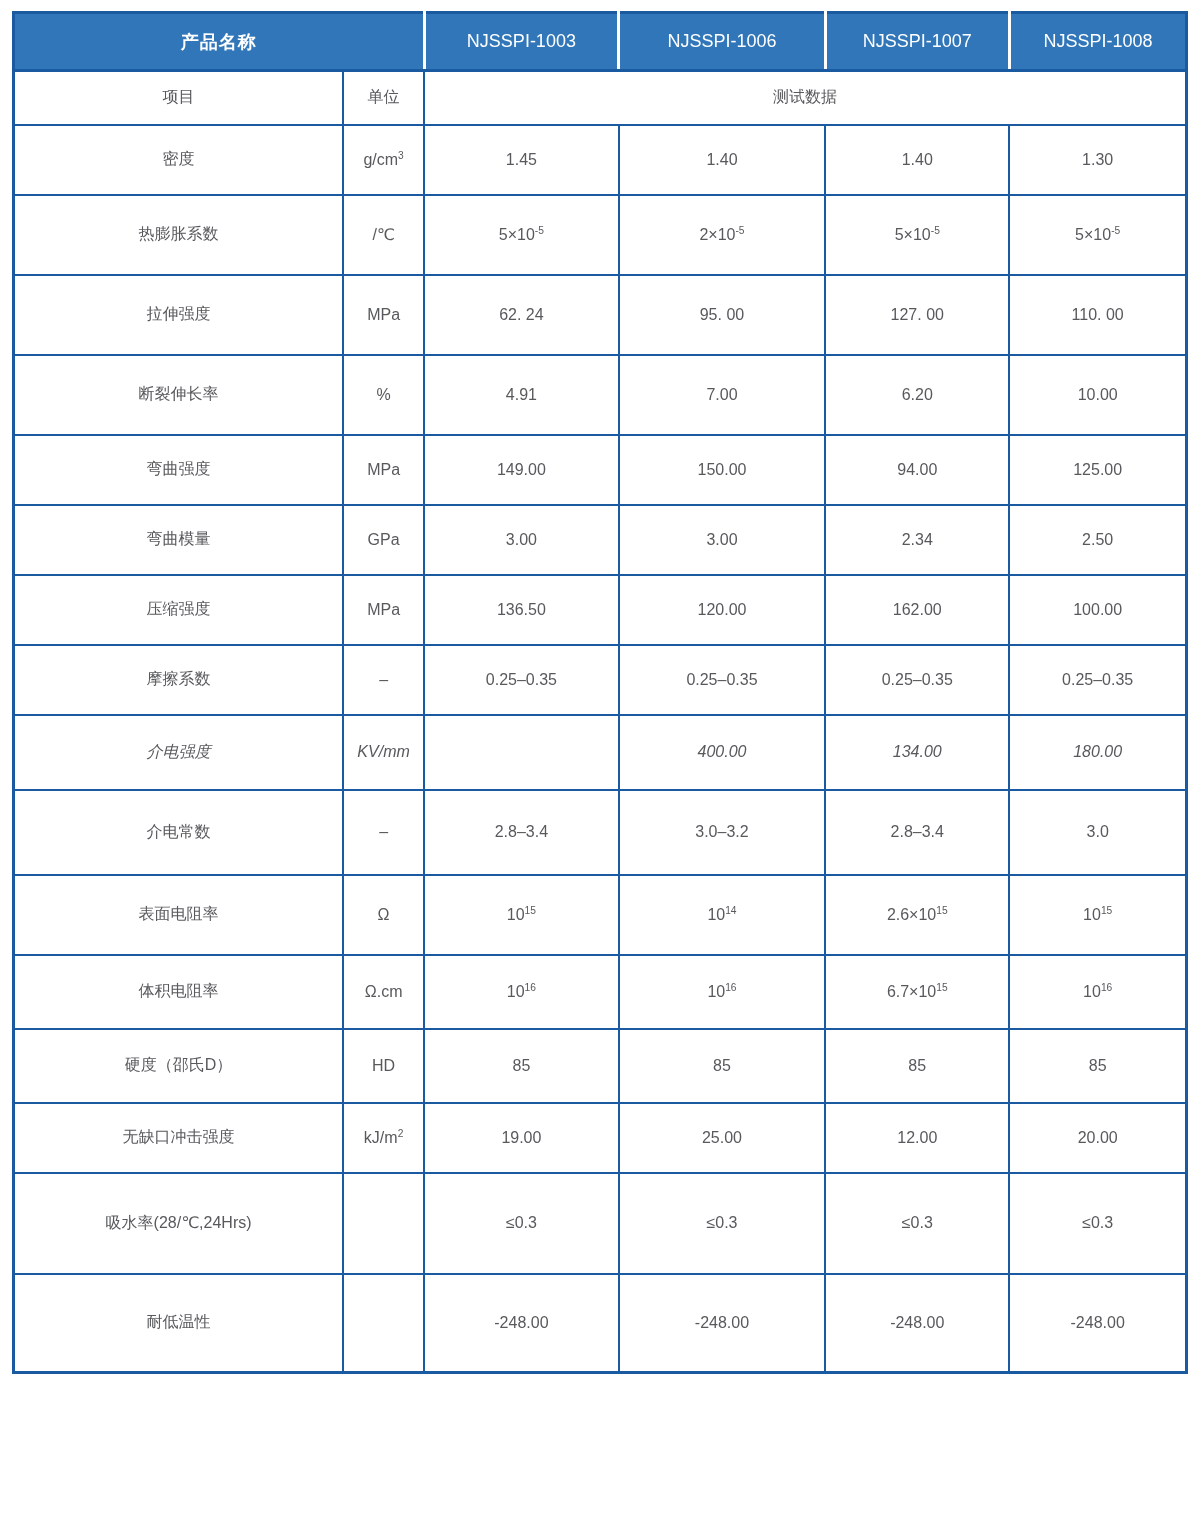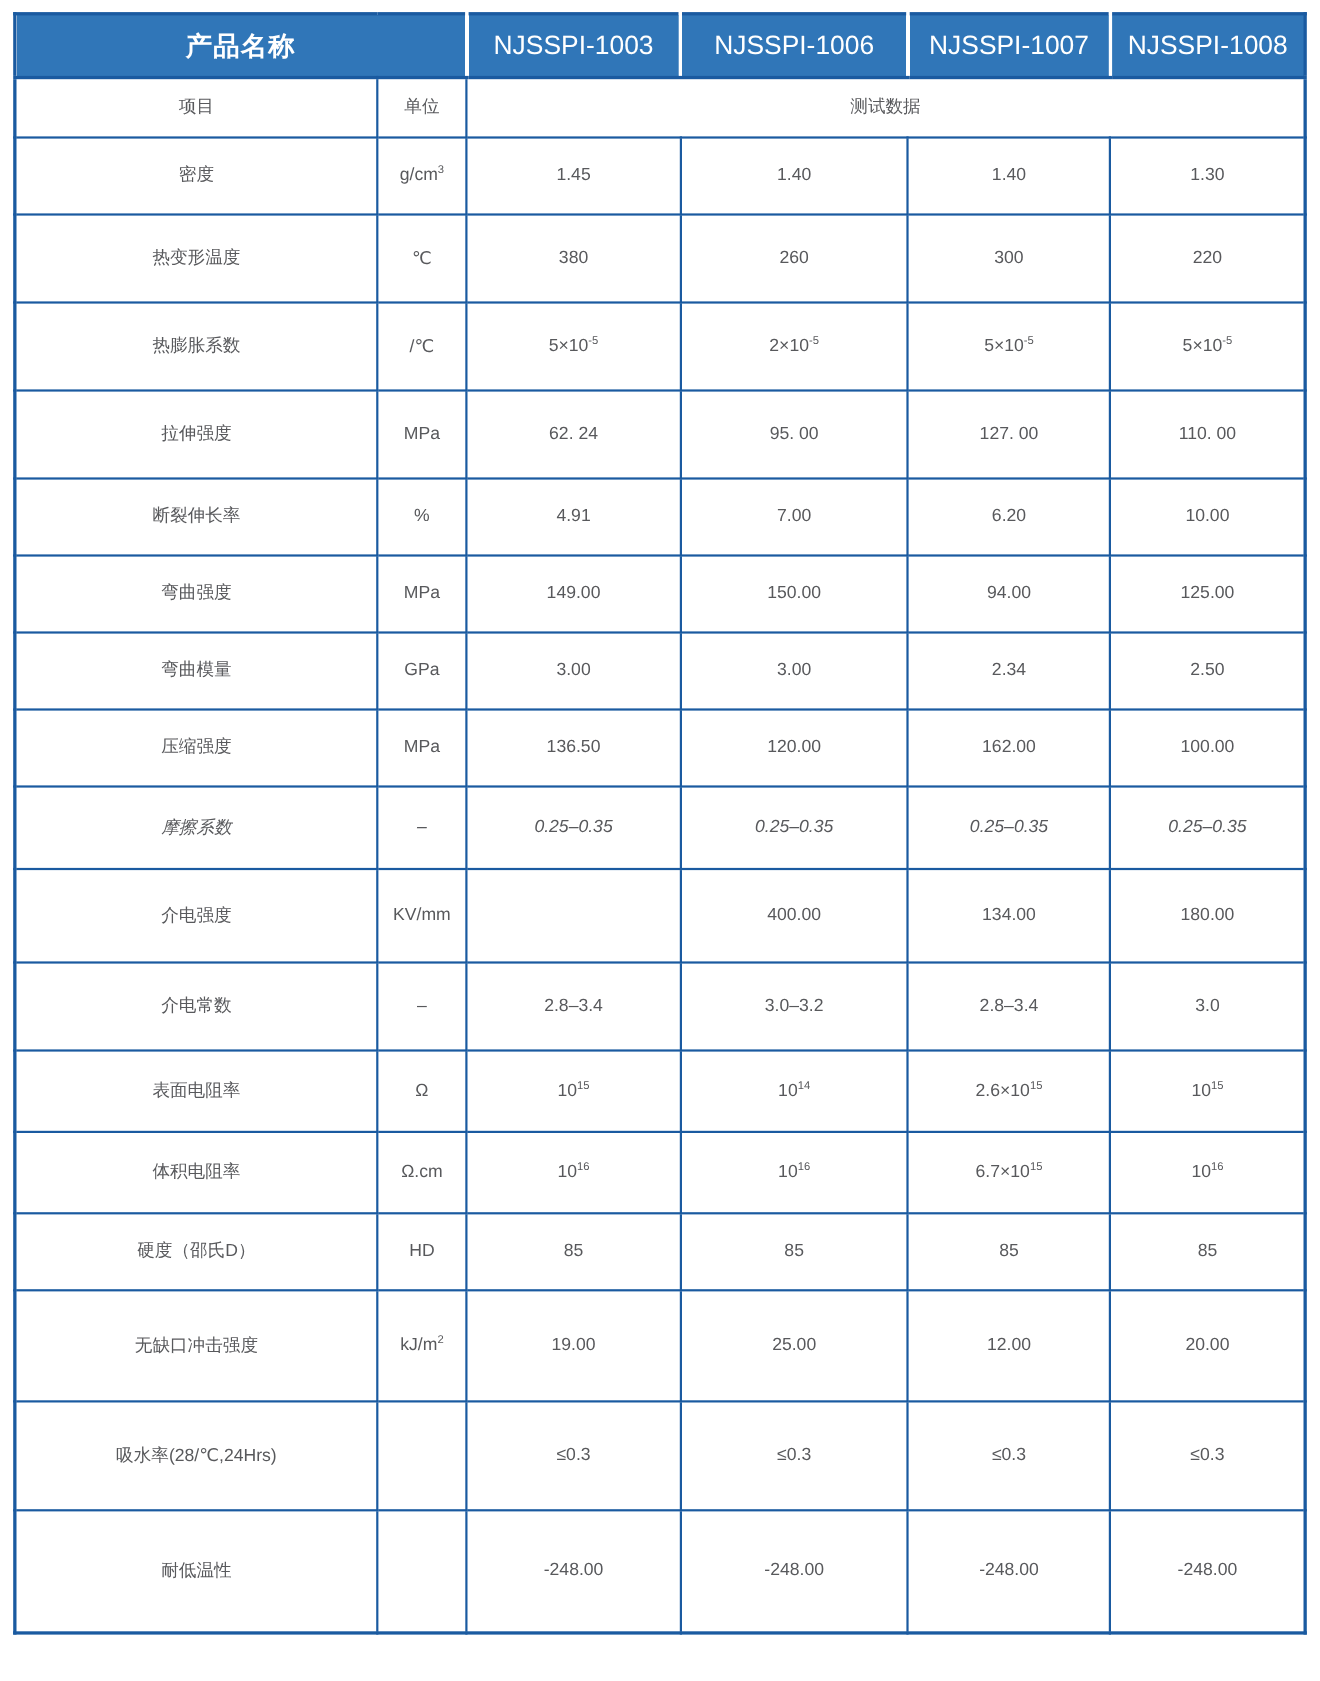--- a/index.html
+++ b/index.html
@@ -35,21 +35,21 @@
     font-size:16px;
     font-weight:400;
     color:var(--body-text);
     background:#ffffff;
     overflow:hidden;
   }
   tr.products-row{height:58px;}
   tr.products-row th{
     background:var(--header-bg);
     color:var(--header-text);
-    font-size:24px;
+    font-size:18px;
     border-left:3px solid #ffffff;
     border-bottom:3px solid var(--border);
   }
   tr.products-row th:first-child{border-left:2px solid var(--border);}
   tr.products-row th.product-name{font-weight:700;letter-spacing:1px;}
   tr.subheader-row{height:54px;}
   tr.subheader-row th{font-weight:400;}
   tbody tr{height:70px;}
   tbody tr:nth-child(2),tbody tr:nth-child(3),tbody tr:nth-child(4){height:80px;}
   tbody tr:nth-child(9){height:75px;font-style:italic;}
@@ -92,28 +92,20 @@
     <tbody>
         <tr>
     <td class="item">密度</td>
     <td class="unit">g/cm<sup>3</sup></td>
     <td>1.45</td>
     <td>1.40</td>
     <td>1.40</td>
     <td>1.30</td>
   </tr>
         <tr>
-    <td class="item">热变形温度</td>
-    <td class="unit">℃</td>
-    <td>380</td>
-    <td>260</td>
-    <td>300</td>
-    <td>220</td>
-  </tr>
-        <tr>
     <td class="item">热膨胀系数</td>
     <td class="unit">/℃</td>
     <td>5×10<sup>-5</sup></td>
     <td>2×10<sup>-5</sup></td>
     <td>5×10<sup>-5</sup></td>
     <td>5×10<sup>-5</sup></td>
   </tr>
         <tr>
     <td class="item">拉伸强度</td>
     <td class="unit">MPa</td>

